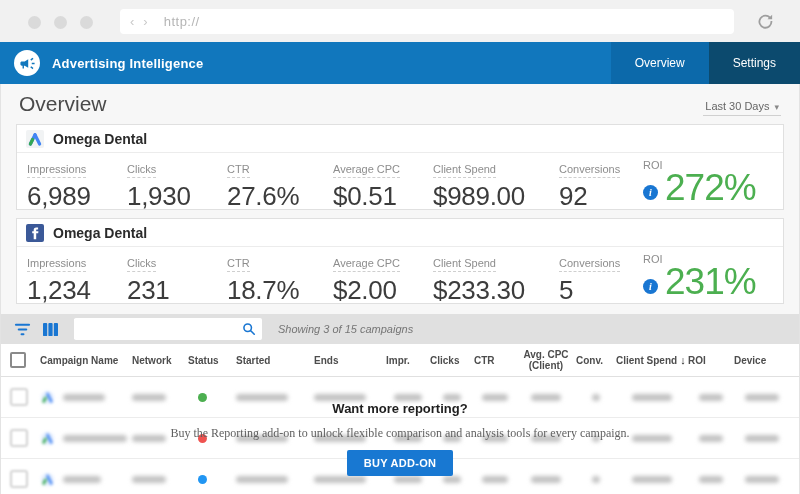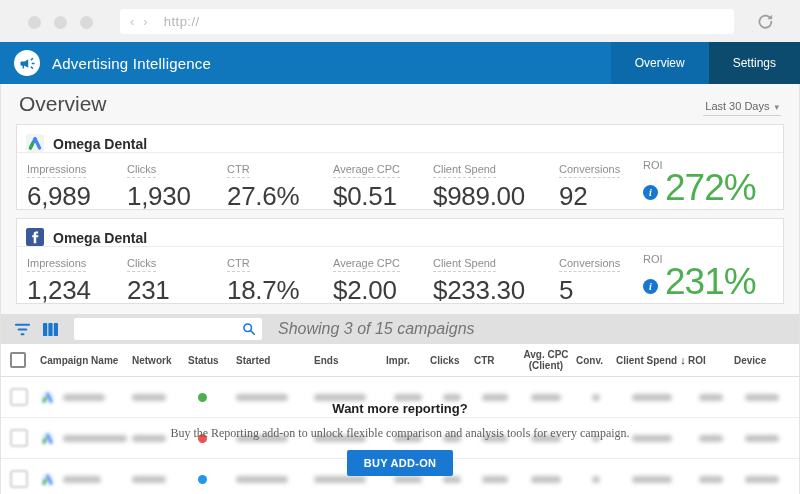--- a/index.html
+++ b/index.html
@@ -29,21 +29,21 @@
   .reload { position:absolute; right:26px; top:12px; width:18px; height:18px; }
 
   
   .app-header {
     height:42px; background:#1177bd; display:flex; align-items:center;
   }
   .logo-circle {
     width:26px; height:26px; border-radius:50%; background:#fff;
     margin-left:14px; display:flex; align-items:center; justify-content:center;
   }
-  .app-title { color:#fff; font-size:15px; font-weight:normal; margin-left:12px; letter-spacing:.2px; }
+  .app-title { color:#fff; font-size:13px; font-weight:bold; margin-left:12px; letter-spacing:.2px; }
   .tabs { margin-left:auto; display:flex; height:42px; }
   .tab {
     height:42px; display:flex; align-items:center; justify-content:center;
     padding:0 24px; color:#fff; font-size:12px; cursor:pointer;
   }
   .tab.active { background:#0c69aa; }
   .tab.inactive { background:#0c4a6e; }
 
   
   .content {
@@ -59,21 +59,21 @@
     font-size:11px; color:#666; border-bottom:1px solid #d0d0d0;
     padding:0 2px 3px 2px; cursor:pointer; white-space:nowrap;
   }
   .date-filter .caret { font-size:9px; color:#888; margin-left:5px; }
 
   
   .card {
     background:#fff; border:1px solid #e0e0e0; margin:0 15px 8px 15px; height:86px;
   }
   .card-head {
-    height:28px; display:flex; align-items:flex-end; padding:0 9px;
+    height:28px; display:flex; align-items:center; padding:0 9px;
     border-bottom:1px solid #ececec;
   }
   .net-icon { width:18px; height:18px; }
   .card-title { font-size:14px; font-weight:bold; color:#2b2b2b; margin-left:9px; }
   .metrics { display:flex; padding:6px 10px 0 10px; }
   .metric { flex:0 0 auto; }
   .m-imp{width:100px}.m-clk{width:100px}.m-ctr{width:106px}.m-cpc{width:100px}.m-spend{width:126px}.m-conv{width:84px}
   .metric .lbl {
     font-size:11px; color:#8d8d8d; display:inline-block;
     border-bottom:1px dashed #cfcfcf; padding-bottom:2px;
@@ -97,21 +97,21 @@
   .tool-icon { width:17px; height:15px; margin-right:11px; cursor:pointer; }
   .search-box {
     width:188px; height:22px; background:#fff; border-radius:2px;
     display:flex; align-items:center; margin-left:4px;
   }
   .search-box input {
     border:none; outline:none; flex:1; height:20px; padding:0 6px; font-size:11px;
     font-family:"Liberation Sans", sans-serif;
   }
   .search-glyph { width:14px; height:14px; margin-right:6px; cursor:pointer; }
-  .showing { font-size:16px; font-style:italic; color:#757575; margin-left:16px; }
+  .showing { font-size:11px; font-style:italic; color:#757575; margin-left:16px; }
 
   .grid {
     display:grid;
     grid-template-columns:30px 92px 56px 48px 78px 72px 44px 44px 42px 60px 40px 72px 46px 1fr;
     align-items:center; padding:0 9px;
   }
   .thead {
     background:#fff; height:33px; border-bottom:1px solid #e0e0e0;
     font-size:10px; font-weight:bold; color:#4d4d4d;
   }

